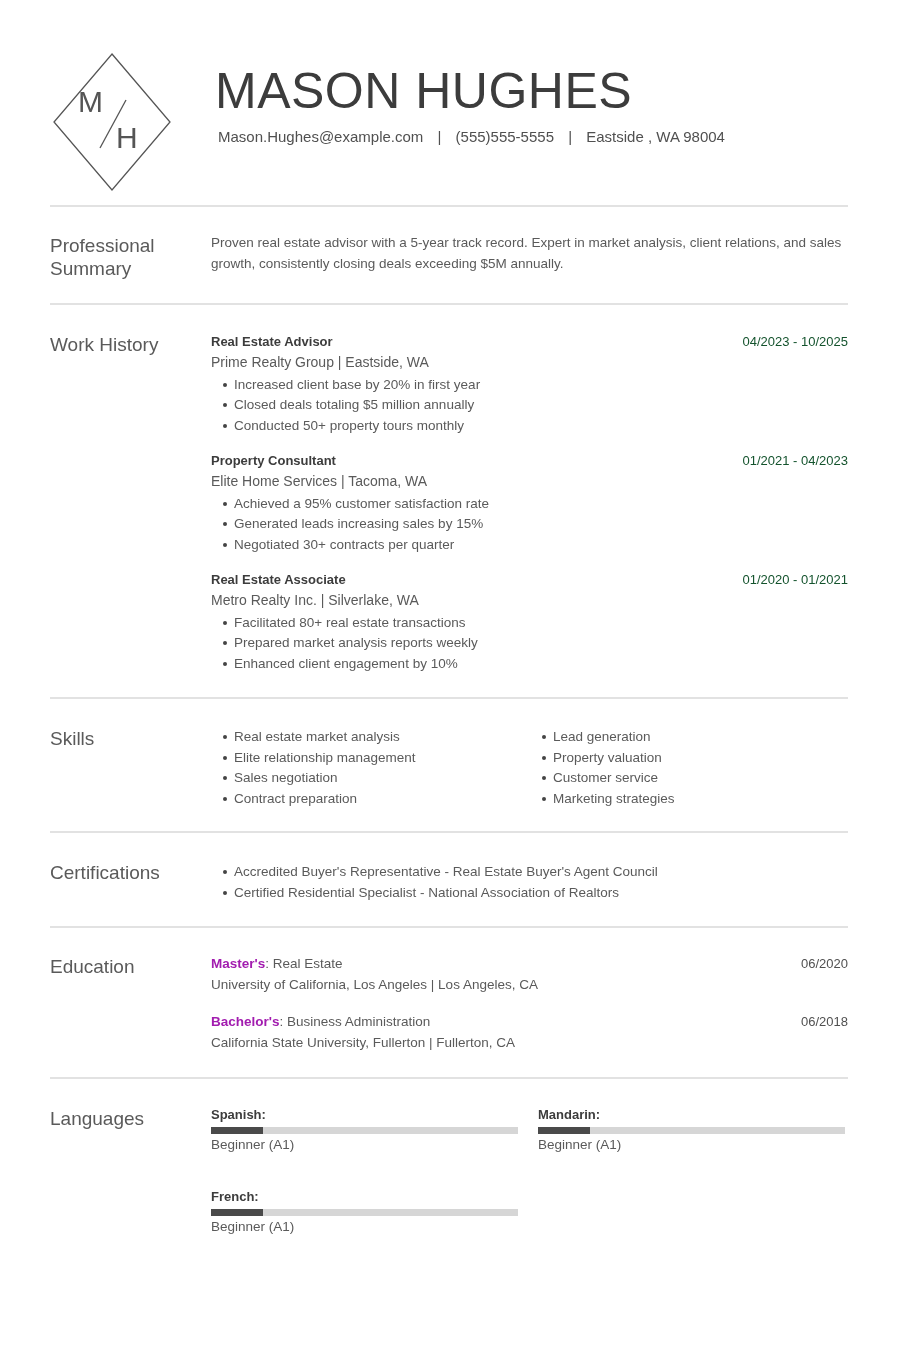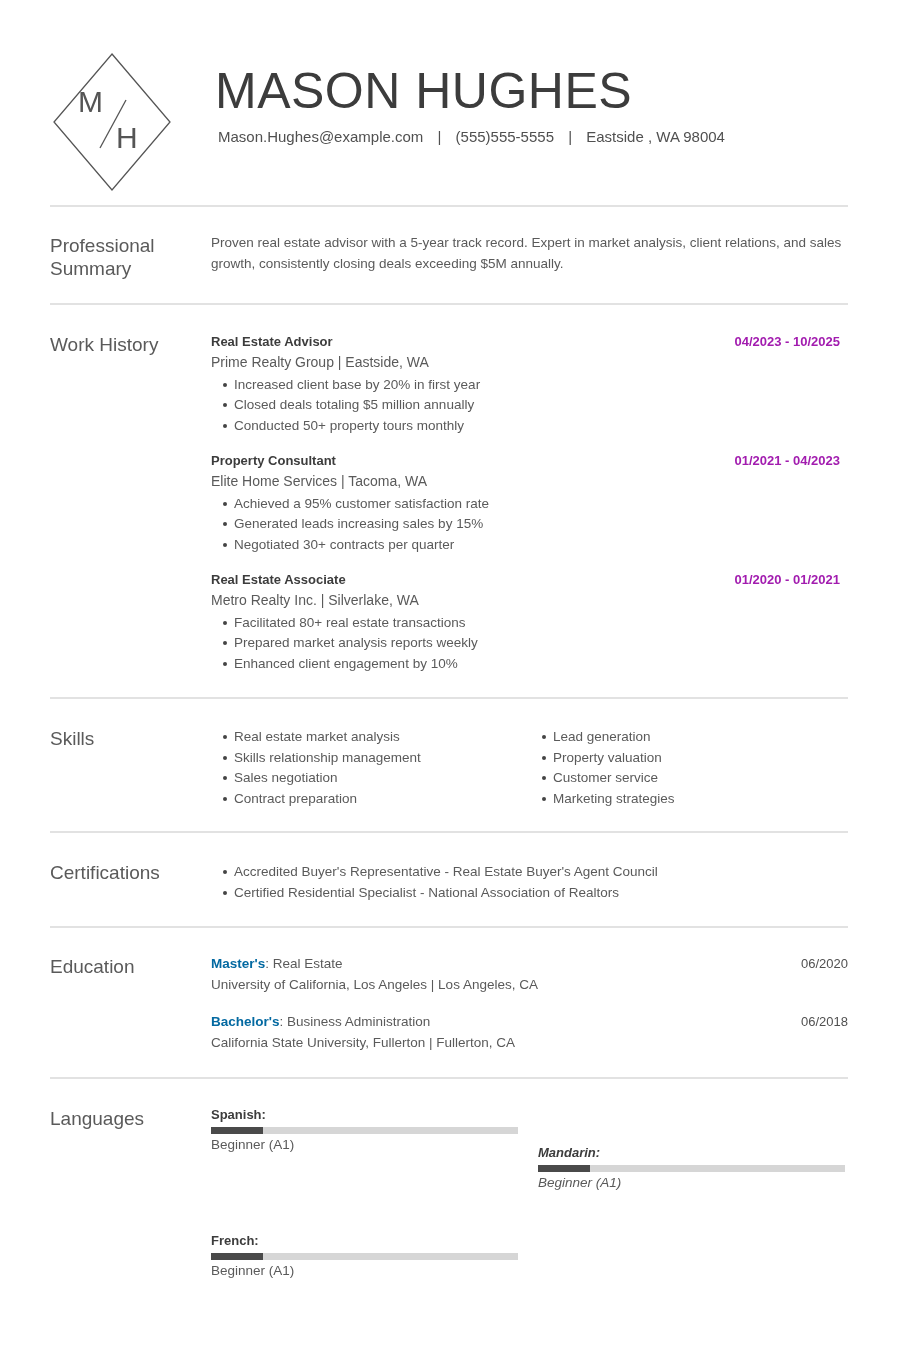--- a/index.html
+++ b/index.html
@@ -8,29 +8,29 @@
   .monogram { position: absolute; left: 52px; top: 52px; width: 120px; height: 140px; }
   .name { position: absolute; left: 211px; top: 62px; font-size: 50px; letter-spacing: 0.5px;
           color: #3c3c3c; font-weight: normal; line-height: 1; margin: 4px; }
   .contact { position: absolute; left: 218px; top: 128px; font-size: 15px; color: #505050; }
   .contact .sep { margin: 0 10px; }
   .rule { position: absolute; left: 50px; width: 798px; height: 2px; background: #e2e2e2; }
   .sec-label { position: absolute; left: 50px; font-size: 19px; color: #5a5a5a; line-height: 23px; }
   .body-text { font-size: 13.5px; color: #5a5a5a; line-height: 20.5px; }
   .job { position: absolute; left: 211px; width: 637px; }
   .job-title { font-size: 13px; font-weight: bold; color: #3c3c3c; line-height: 20px; }
-  .job-dates { position: absolute; right: 8px; top: 0; font-size: 13px; color: #a21caf; line-height: 20px; font-weight: bold; }
+  .job-dates { position: absolute; right: 0; top: 0; font-size: 13px; color: #14532d; line-height: 20px; }
   .job-company { font-size: 14px; color: #5a5a5a; line-height: 20.5px; }
   ul.bullets { list-style: none; margin: 2px; padding: 0 0 0 8px; }
   ul.bullets li { font-size: 13.5px; color: #5a5a5a; line-height: 20.5px; position: relative; padding-left: 13px; }
   ul.bullets li::before { content: ""; position: absolute; left: 2px; top: 8px; width: 4px; height: 4px; border-radius: 50%; background: #444; }
   .col { position: absolute; }
   .edu { position: absolute; left: 211px; width: 637px; }
   .edu .deg { font-size: 13.5px; color: #5a5a5a; line-height: 20.5px; }
-  .edu .deg b { color: #0369a1; }
+  .edu .deg b { color: #a21caf; }
   .edu .date { position: absolute; right: 0; top: 0; font-size: 13px; color: #505050; line-height: 20.5px; }
   .lang { position: absolute; width: 307px; }
   .lang .lname { font-size: 13px; font-weight: bold; color: #3c3c3c; line-height: 18px; }
   .lang .bar { margin-top: 3px; height: 7px; background: #d6d6d6; position: relative; }
   .lang .fill { position: absolute; left: 0; top: 0; height: 7px; background: #4a4a4a; }
   .lang .level { font-size: 13.5px; color: #5a5a5a; line-height: 20px; margin-top: 1px; }
 </style>
 </head>
 <body>
 
@@ -93,21 +93,21 @@
     <li>Prepared market analysis reports weekly</li>
     <li>Enhanced client engagement by 10%</li>
   </ul>
 </div>
 
 <div class="rule" style="top:697px;"></div>
 
 <div class="sec-label" style="top:727px;">Skills</div>
 <ul class="bullets col" style="left:211px;top:725px;">
   <li>Real estate market analysis</li>
-  <li>Skills relationship management</li>
+  <li>Elite relationship management</li>
   <li>Sales negotiation</li>
   <li>Contract preparation</li>
 </ul>
 <ul class="bullets col" style="left:530px;top:725px;">
   <li>Lead generation</li>
   <li>Property valuation</li>
   <li>Customer service</li>
   <li>Marketing strategies</li>
 </ul>
 
@@ -137,26 +137,26 @@
 
 <div class="sec-label" style="top:1107px;">Languages</div>
 
 <div class="lang" style="left:211px;top:1106px;">
   <div class="lname">Spanish:</div>
   <div class="bar">
       <div class="fill" style="width:17%;"></div>
     </div>
   <div class="level">Beginner (A1)</div>
 </div>
-<div class="lang" style="left:538px;top:1144px;font-style:italic;">
+<div class="lang" style="left:538px;top:1106px;">
   <div class="lname">Mandarin:</div>
   <div class="bar">
       <div class="fill" style="width:17%;"></div>
     </div>
   <div class="level">Beginner (A1)</div>
 </div>
-<div class="lang" style="left:211px;top:1232px;">
+<div class="lang" style="left:211px;top:1188px;">
   <div class="lname">French:</div>
   <div class="bar">
       <div class="fill" style="width:17%;"></div>
     </div>
   <div class="level">Beginner (A1)</div>
 </div>
 
 </body></html>

